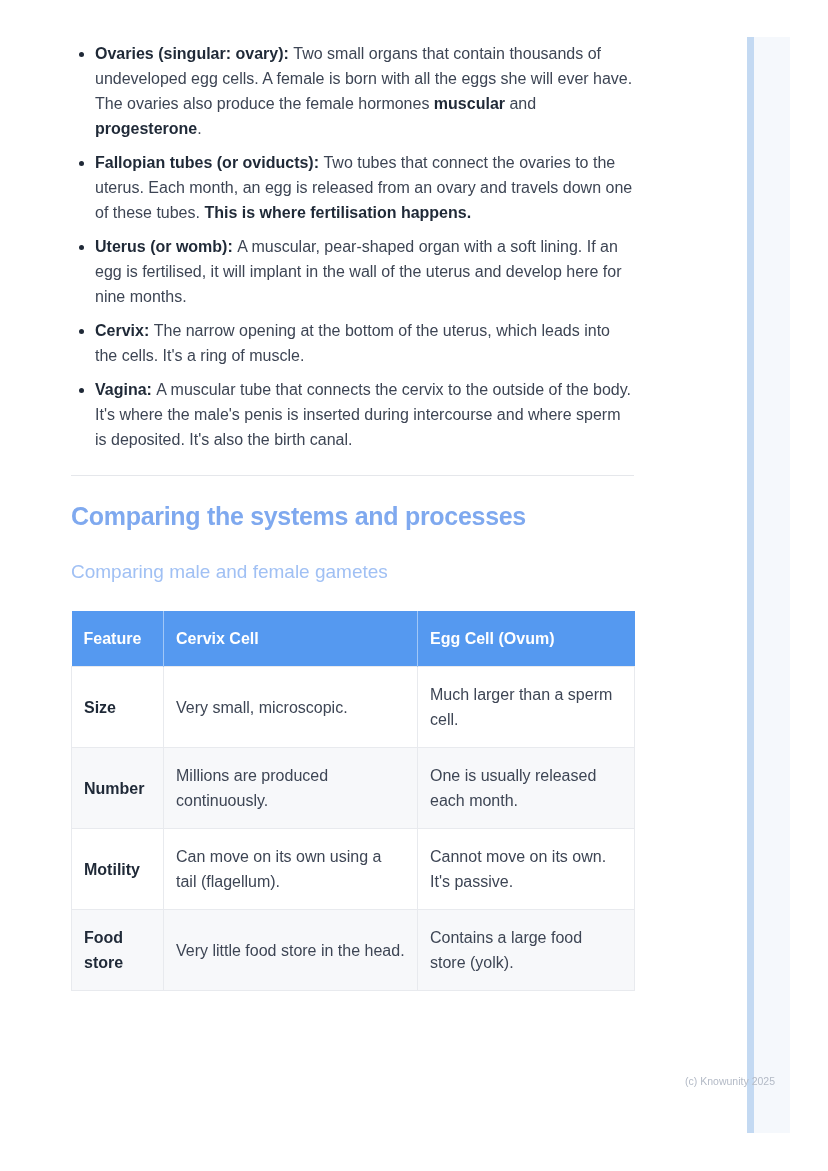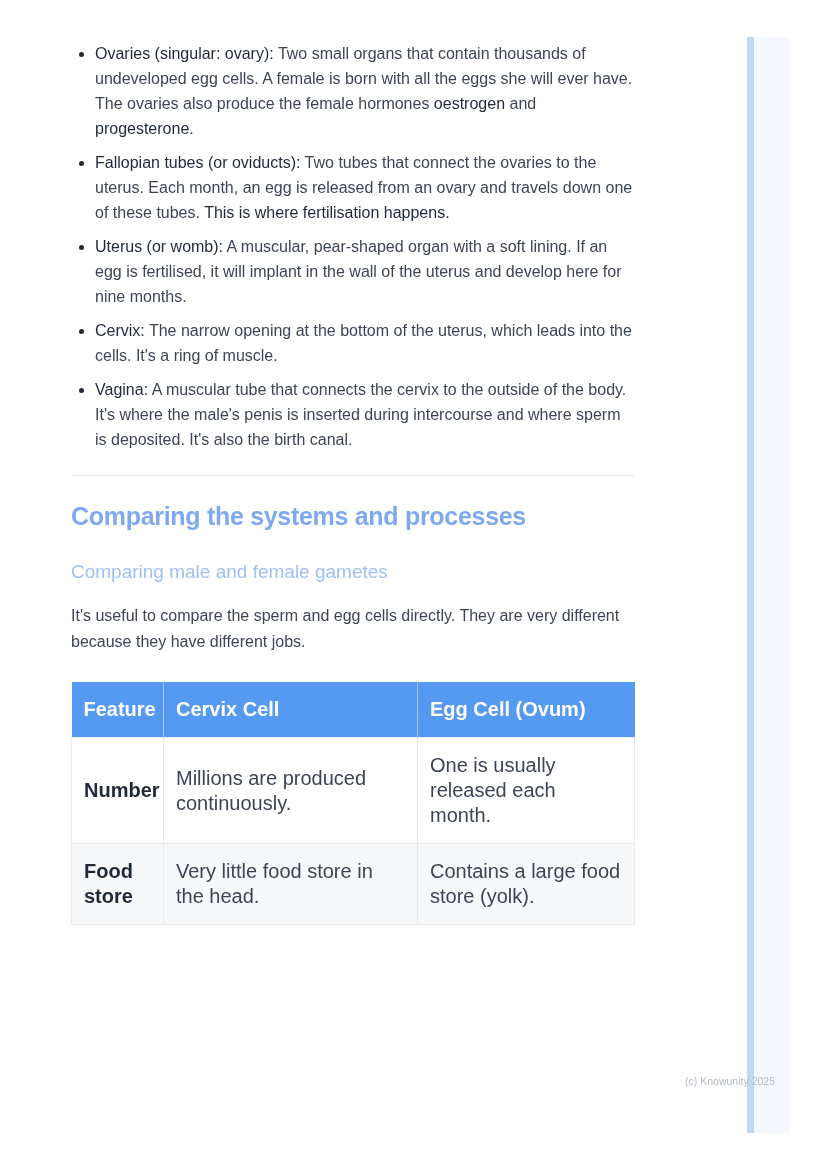--- a/index.html
+++ b/index.html
@@ -14,21 +14,21 @@
   .content {
     position:absolute; left:71px; top:0; width:563px;
   }
   ul.anatomy {
     margin:41px 0 0 0; padding:0 0 0 24px;
     list-style:disc;
     font-size:16px; line-height:25px;
   }
   ul.anatomy li { margin-bottom:9px; }
   ul.anatomy li::marker { color:#1f2937; }
-  strong { color:#1f2937; font-weight:400; }
+  strong { color:#1f2937; font-weight:700; }
   hr.divider {
     border:none; border-top:1px solid #e5e7eb;
     margin:23px 0 0 0;
   }
   h2.section-heading {
     margin:26px 0 0 0;
     font-size:25px; line-height:28px;
     font-weight:700;
     color:#7fa9ef;
     letter-spacing:-0.3px;
@@ -40,21 +40,21 @@
     color:#a0c0f4;
   }
   p.intro {
     margin:20px 0 0 0;
     font-size:16px; line-height:25.5px;
   }
   table.compare {
     border-collapse:collapse;
     margin-top:28px;
     width:563px;
-    font-size:20px;
+    font-size:16px;
     table-layout:fixed;
   }
   table.compare col.c1 { width:92px; }
   table.compare col.c2 { width:254px; }
   table.compare col.c3 { width:217px; }
   table.compare thead th {
     background:#5599f0;
     color:#ffffff;
     text-align:left;
     font-weight:700;
@@ -96,53 +96,62 @@
     color:#b3bac6;
     z-index:2;
   }
 </style>
 </head>
 <body>
 
 <div class="content">
 
   <ul class="anatomy">
-      <li><strong>Ovaries (singular: ovary): </strong><span>Two small organs that contain thousands of undeveloped egg cells. A female is born with all the eggs she will ever have. The ovaries also produce the female hormones </span><strong>oestrogen</strong><span> and </span><strong>progesterone</strong><span>.</span></li>
+      <li><strong>Ovaries (singular: ovary): </strong><span>Two small organs that contain thousands of undeveloped egg cells. A female is born with all the eggs she will ever have. The ovaries also produce the female hormones </span><strong>muscular</strong><span> and </span><strong>progesterone</strong><span>.</span></li>
       <li><strong>Fallopian tubes (or oviducts): </strong><span>Two tubes that connect the ovaries to the uterus. Each month, an egg is released from an ovary and travels down one of these tubes. </span><strong>This is where fertilisation happens.</strong></li>
       <li><strong>Uterus (or womb): </strong><span>A muscular, pear-shaped organ with a soft lining. If an egg is fertilised, it will implant in the wall of the uterus and develop here for nine months.</span></li>
       <li><strong>Cervix: </strong><span>The narrow opening at the bottom of the uterus, which leads into the cells. It's a ring of muscle.</span></li>
       <li><strong>Vagina: </strong><span>A muscular tube that connects the cervix to the outside of the body. It's where the male's penis is inserted during intercourse and where sperm is deposited. It's also the birth canal.</span></li>
     </ul>
 
   <hr class="divider">
 
   <h2 class="section-heading">Comparing the systems and processes</h2>
 
   <h3 class="sub-heading">Comparing male and female gametes</h3>
 
-  <p class="intro">It's useful to compare the sperm and egg cells directly. They are very different because they have different jobs.</p>
 
   <table class="compare">
     <colgroup>
       <col class="c1">
         <col class="c2">
         <col class="c3">
     </colgroup>
     <thead>
       <tr>
           <th>Feature</th>
           <th>Cervix Cell</th>
           <th>Egg Cell (Ovum)</th>
         </tr>
     </thead>
     <tbody>
         <tr>
+          <th>Size</th>
+          <td>Very small, microscopic.</td>
+          <td>Much larger than a sperm cell.</td>
+        </tr>
+        <tr>
           <th>Number</th>
           <td>Millions are produced continuously.</td>
           <td>One is usually released each month.</td>
+        </tr>
+        <tr>
+          <th>Motility</th>
+          <td>Can move on its own using a tail (flagellum).</td>
+          <td>Cannot move on its own. It's passive.</td>
         </tr>
         <tr>
           <th>Food store</th>
           <td>Very little food store in the head.</td>
           <td>Contains a large food store (yolk).</td>
         </tr>
       </tbody>
   </table>
 
 

